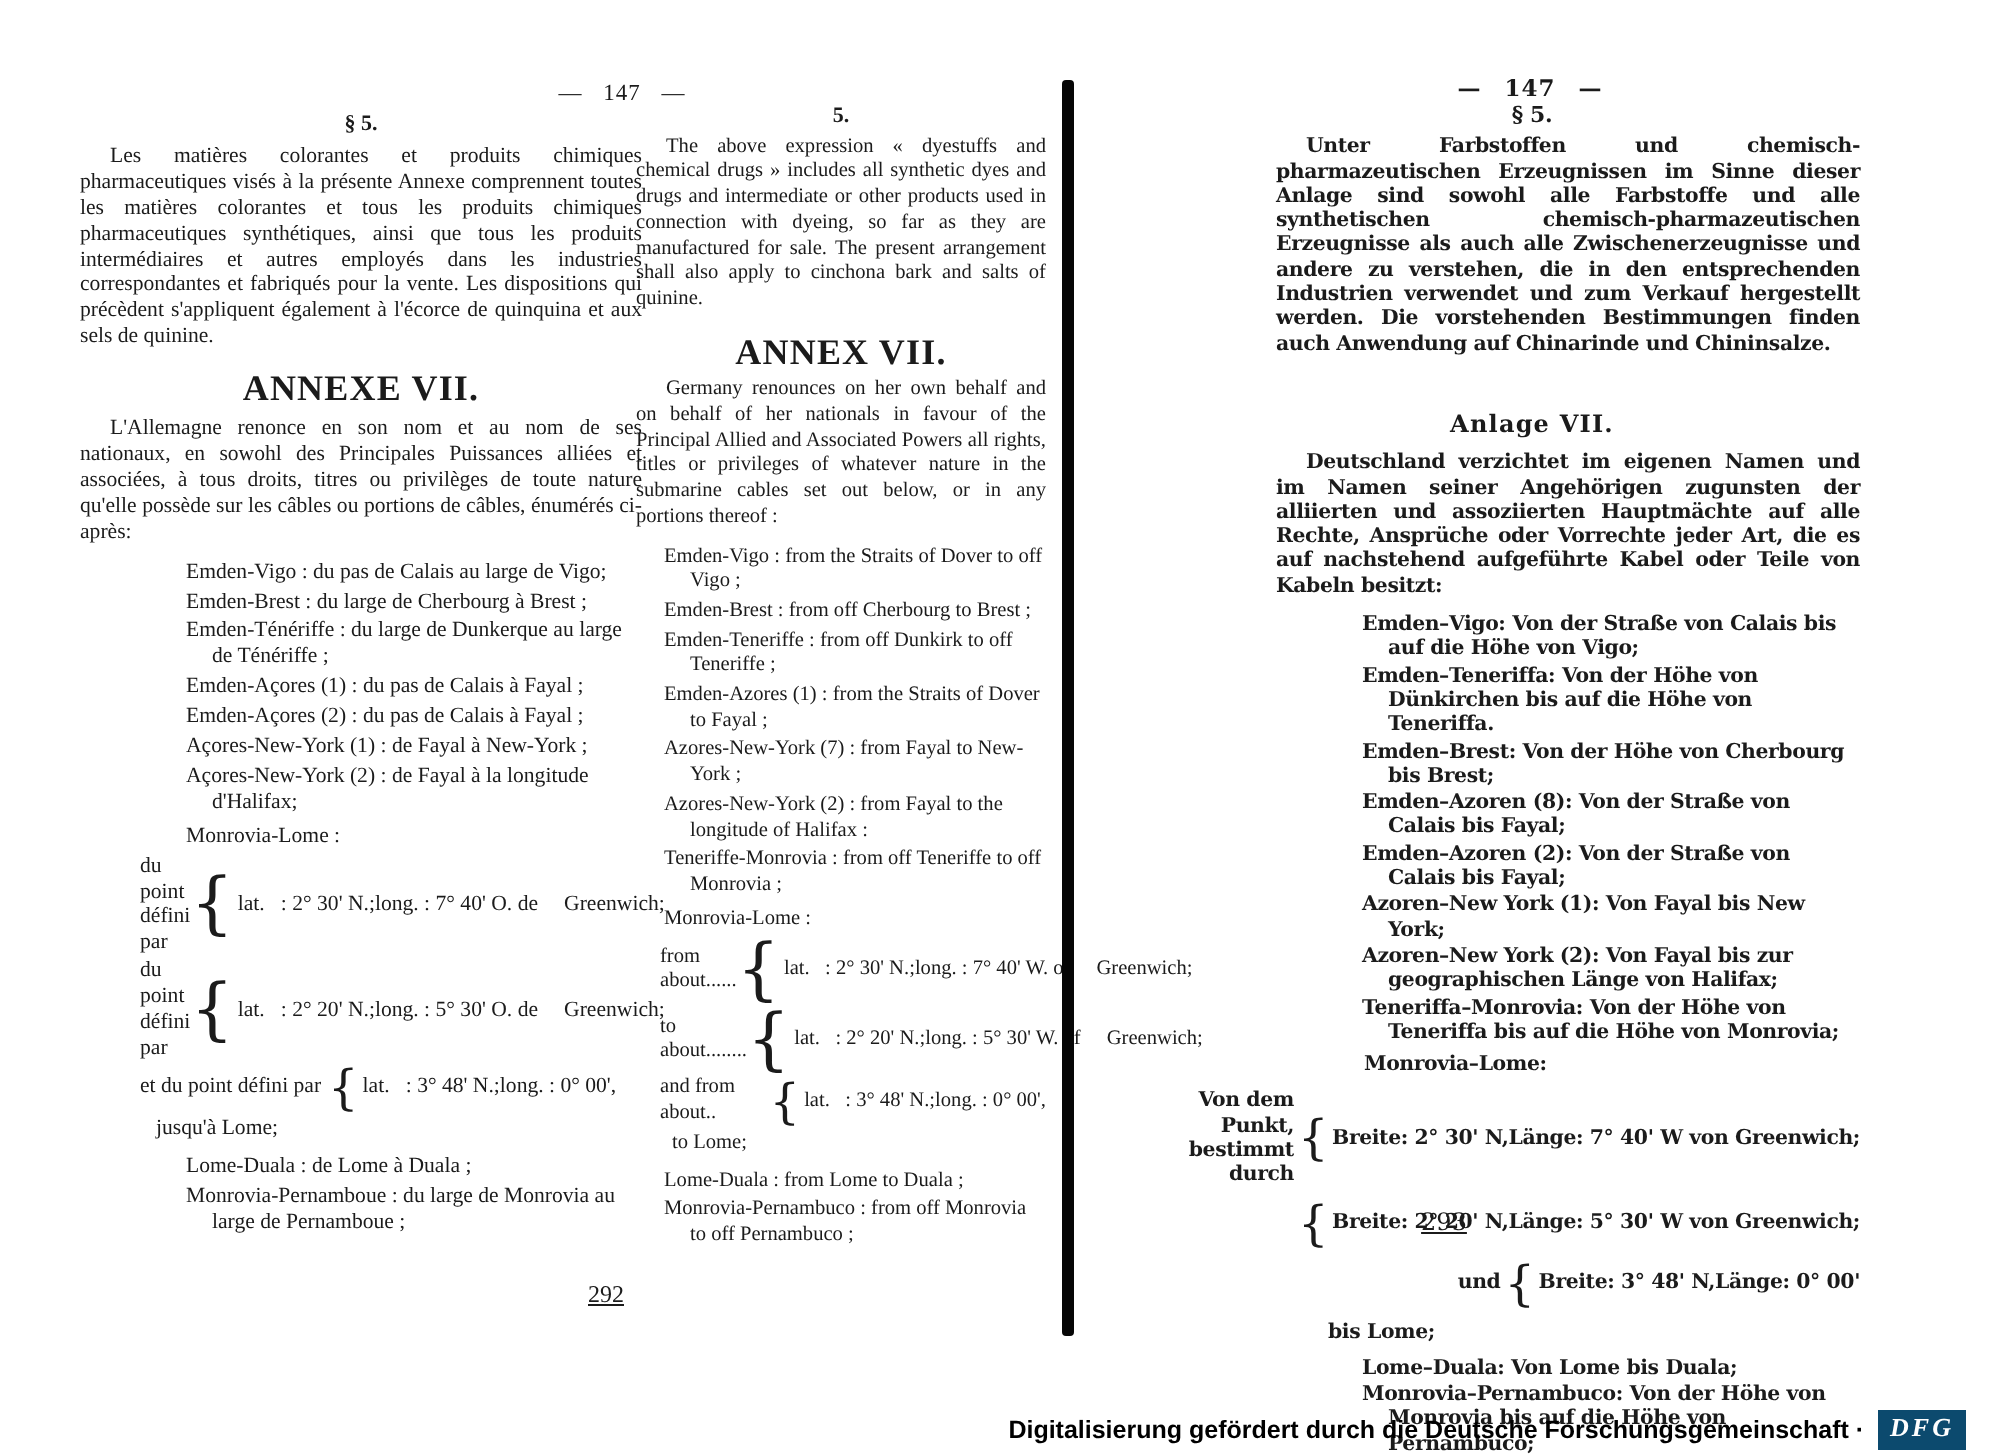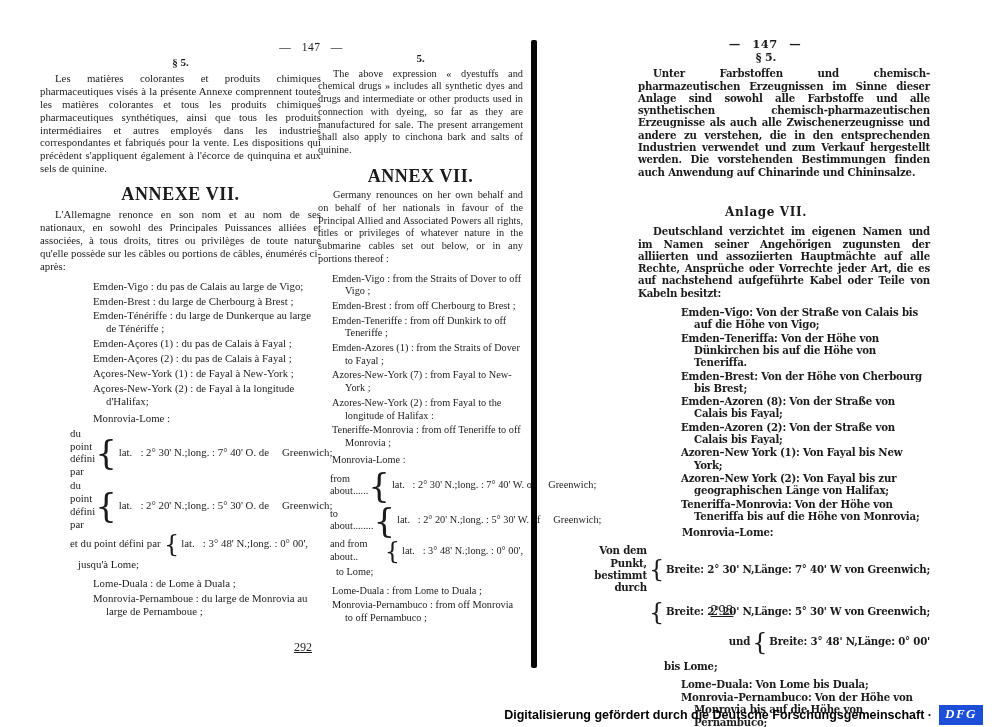--- a/index.html
+++ b/index.html
@@ -55,21 +55,21 @@
   .col-de .coord-closing { padding-left:26px; margin-top:4px; }
 
   .page-num { position:absolute; font-size:12px;text-decoration:underline; }
   #pn-left  { left:285px; top:640px; width:36px; text-align:center; }
   #pn-right { left:704px; top:604px; width:36px; text-align:center; font-family:"DejaVu Serif", serif; }
 
   .gutter { position:absolute; left:531px; top:40px; width:6px; height:628px; background:#060606; border-radius:2px; }
 
   .footer-banner { position:absolute; right:17px; bottom:2px; display:flex; align-items:center; gap:7px;
                    font-family:"Liberation Sans", sans-serif; font-weight:bold; font-size:12.5px; color:#000; }
-  .dfg-logo { background:#1d4ed8; color:#ffffff; font-family:"Liberation Serif", serif;
+  .dfg-logo { background:#0c4a6e; color:#ffffff; font-family:"Liberation Serif", serif;
               font-style:italic; font-weight:bold; font-size:13px; padding:1px 6px 3px; letter-spacing:1.5px; }
 </style>
 </head>
 <body>
 
 <div class="pg-header" id="hdr-left">— 147 —</div>
 <div class="page-num" id="pn-left">292</div>
 
 <div class="col col-fr">
   <div class="sec-head">§ 5.</div>

